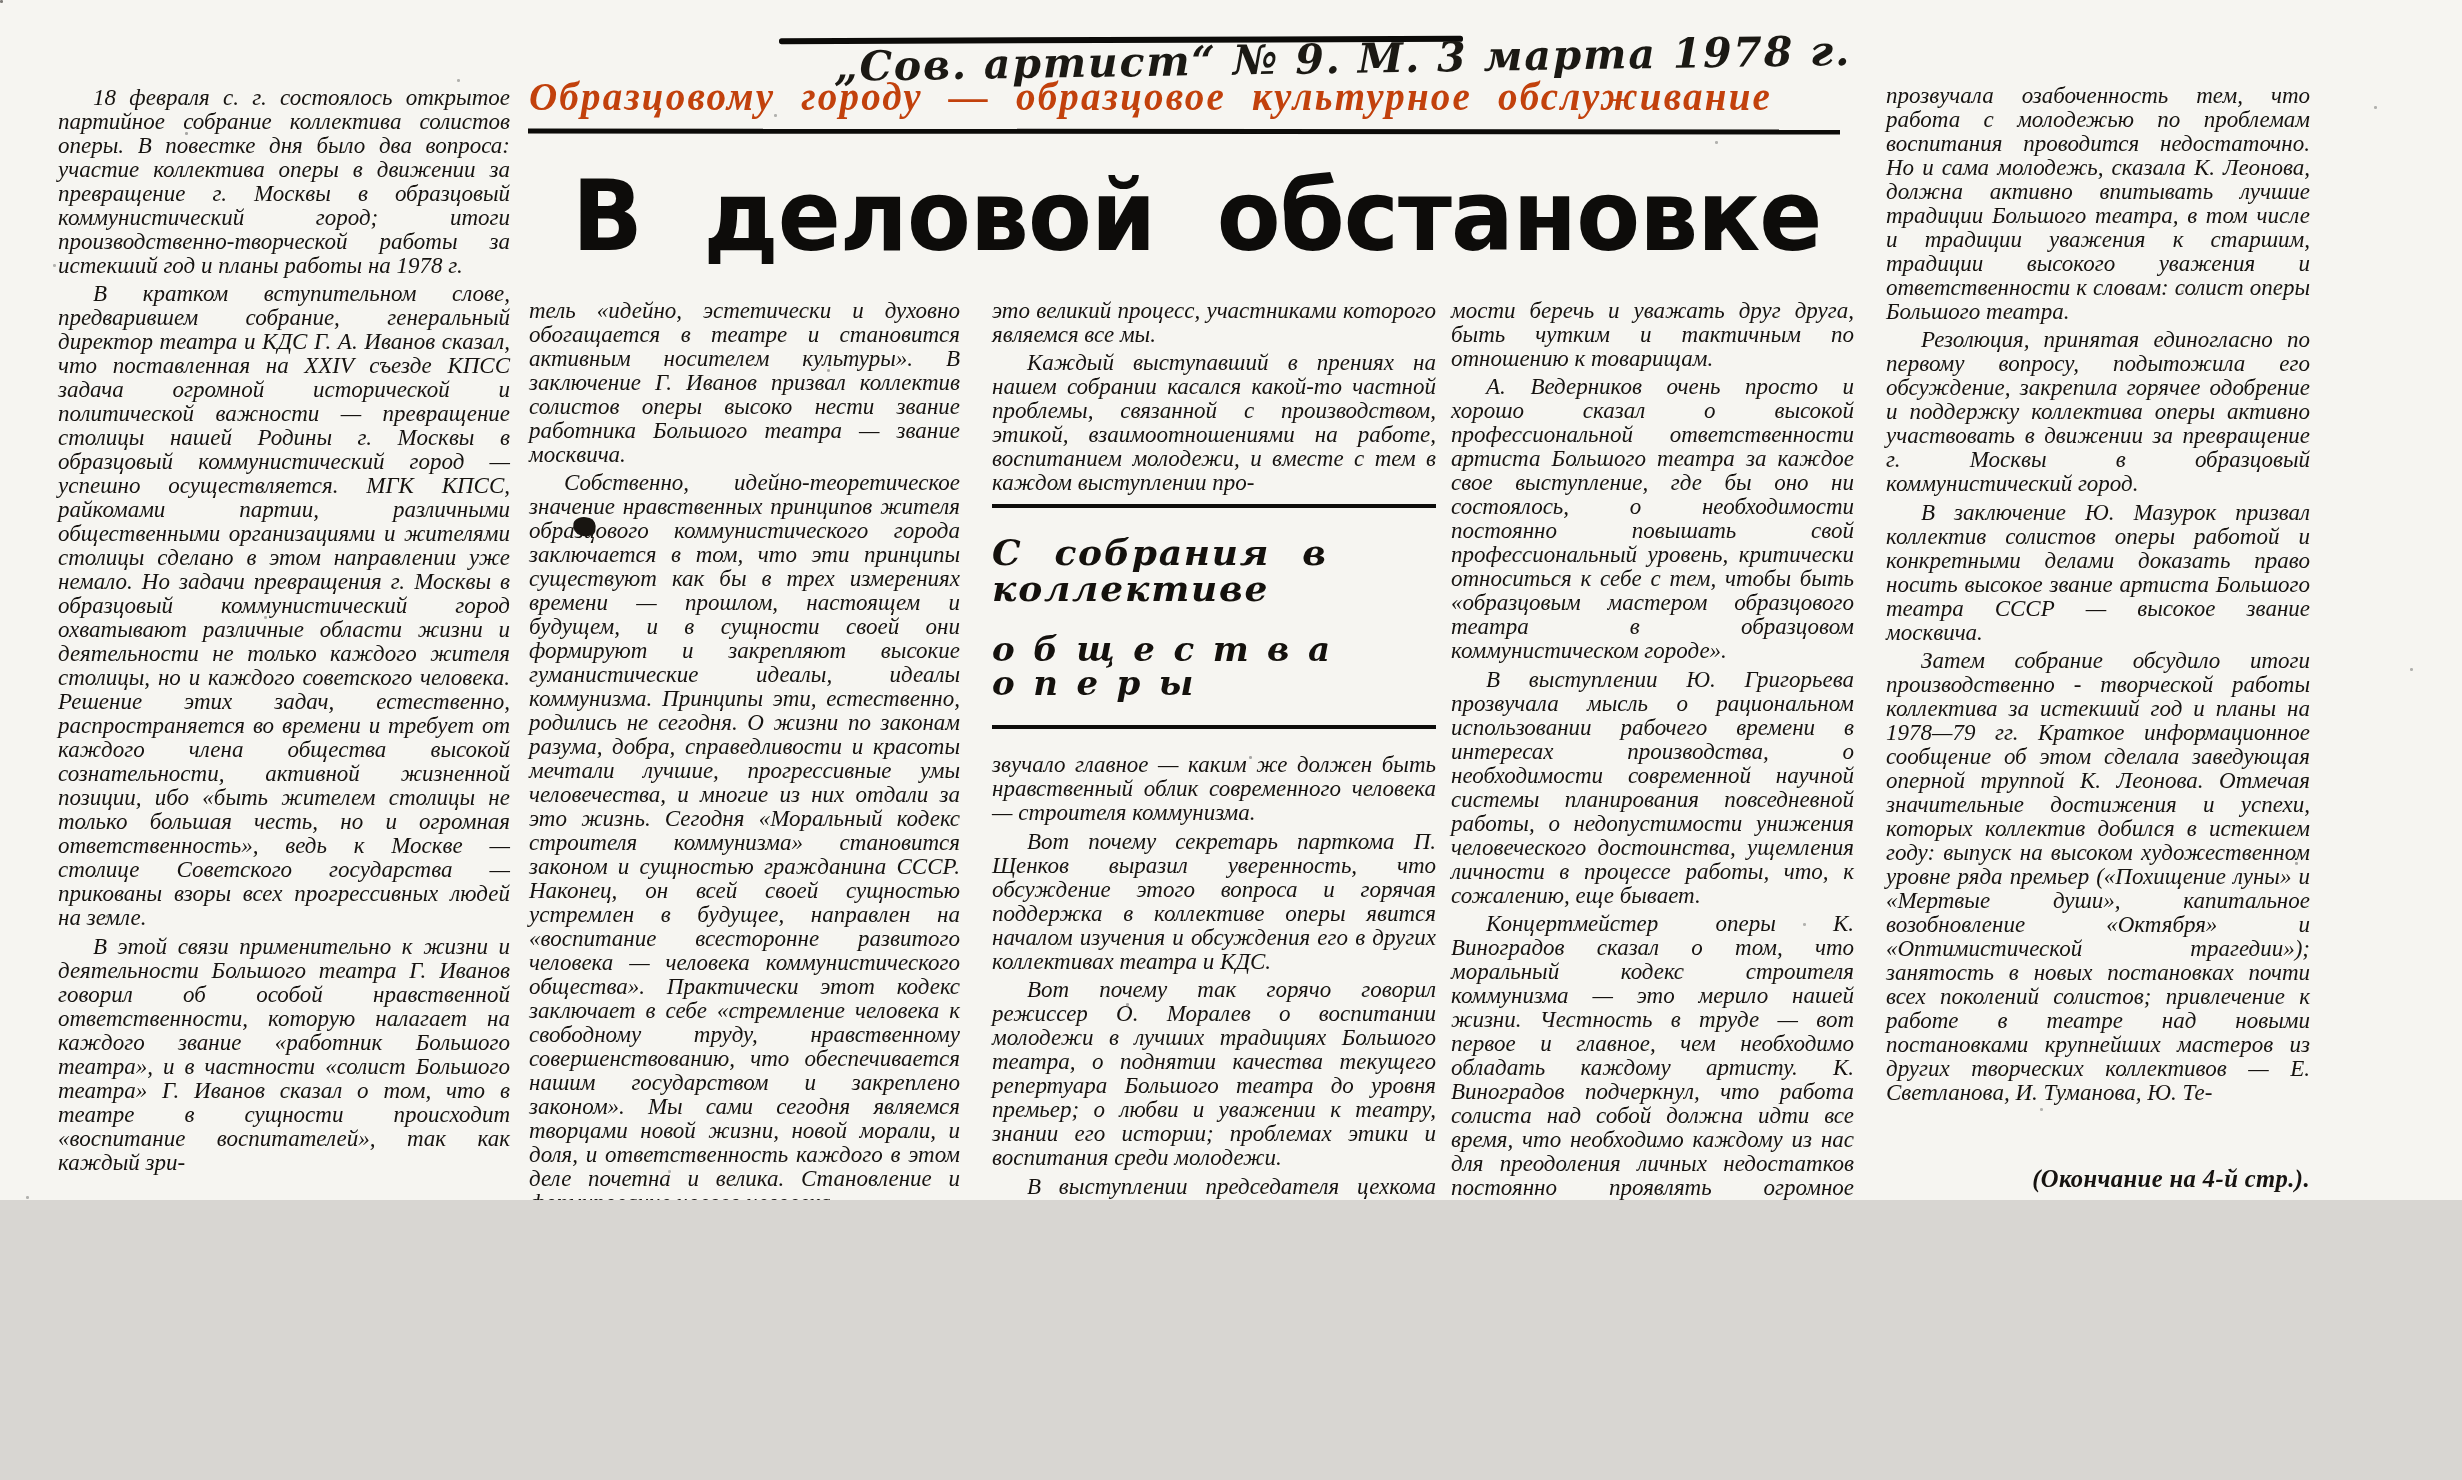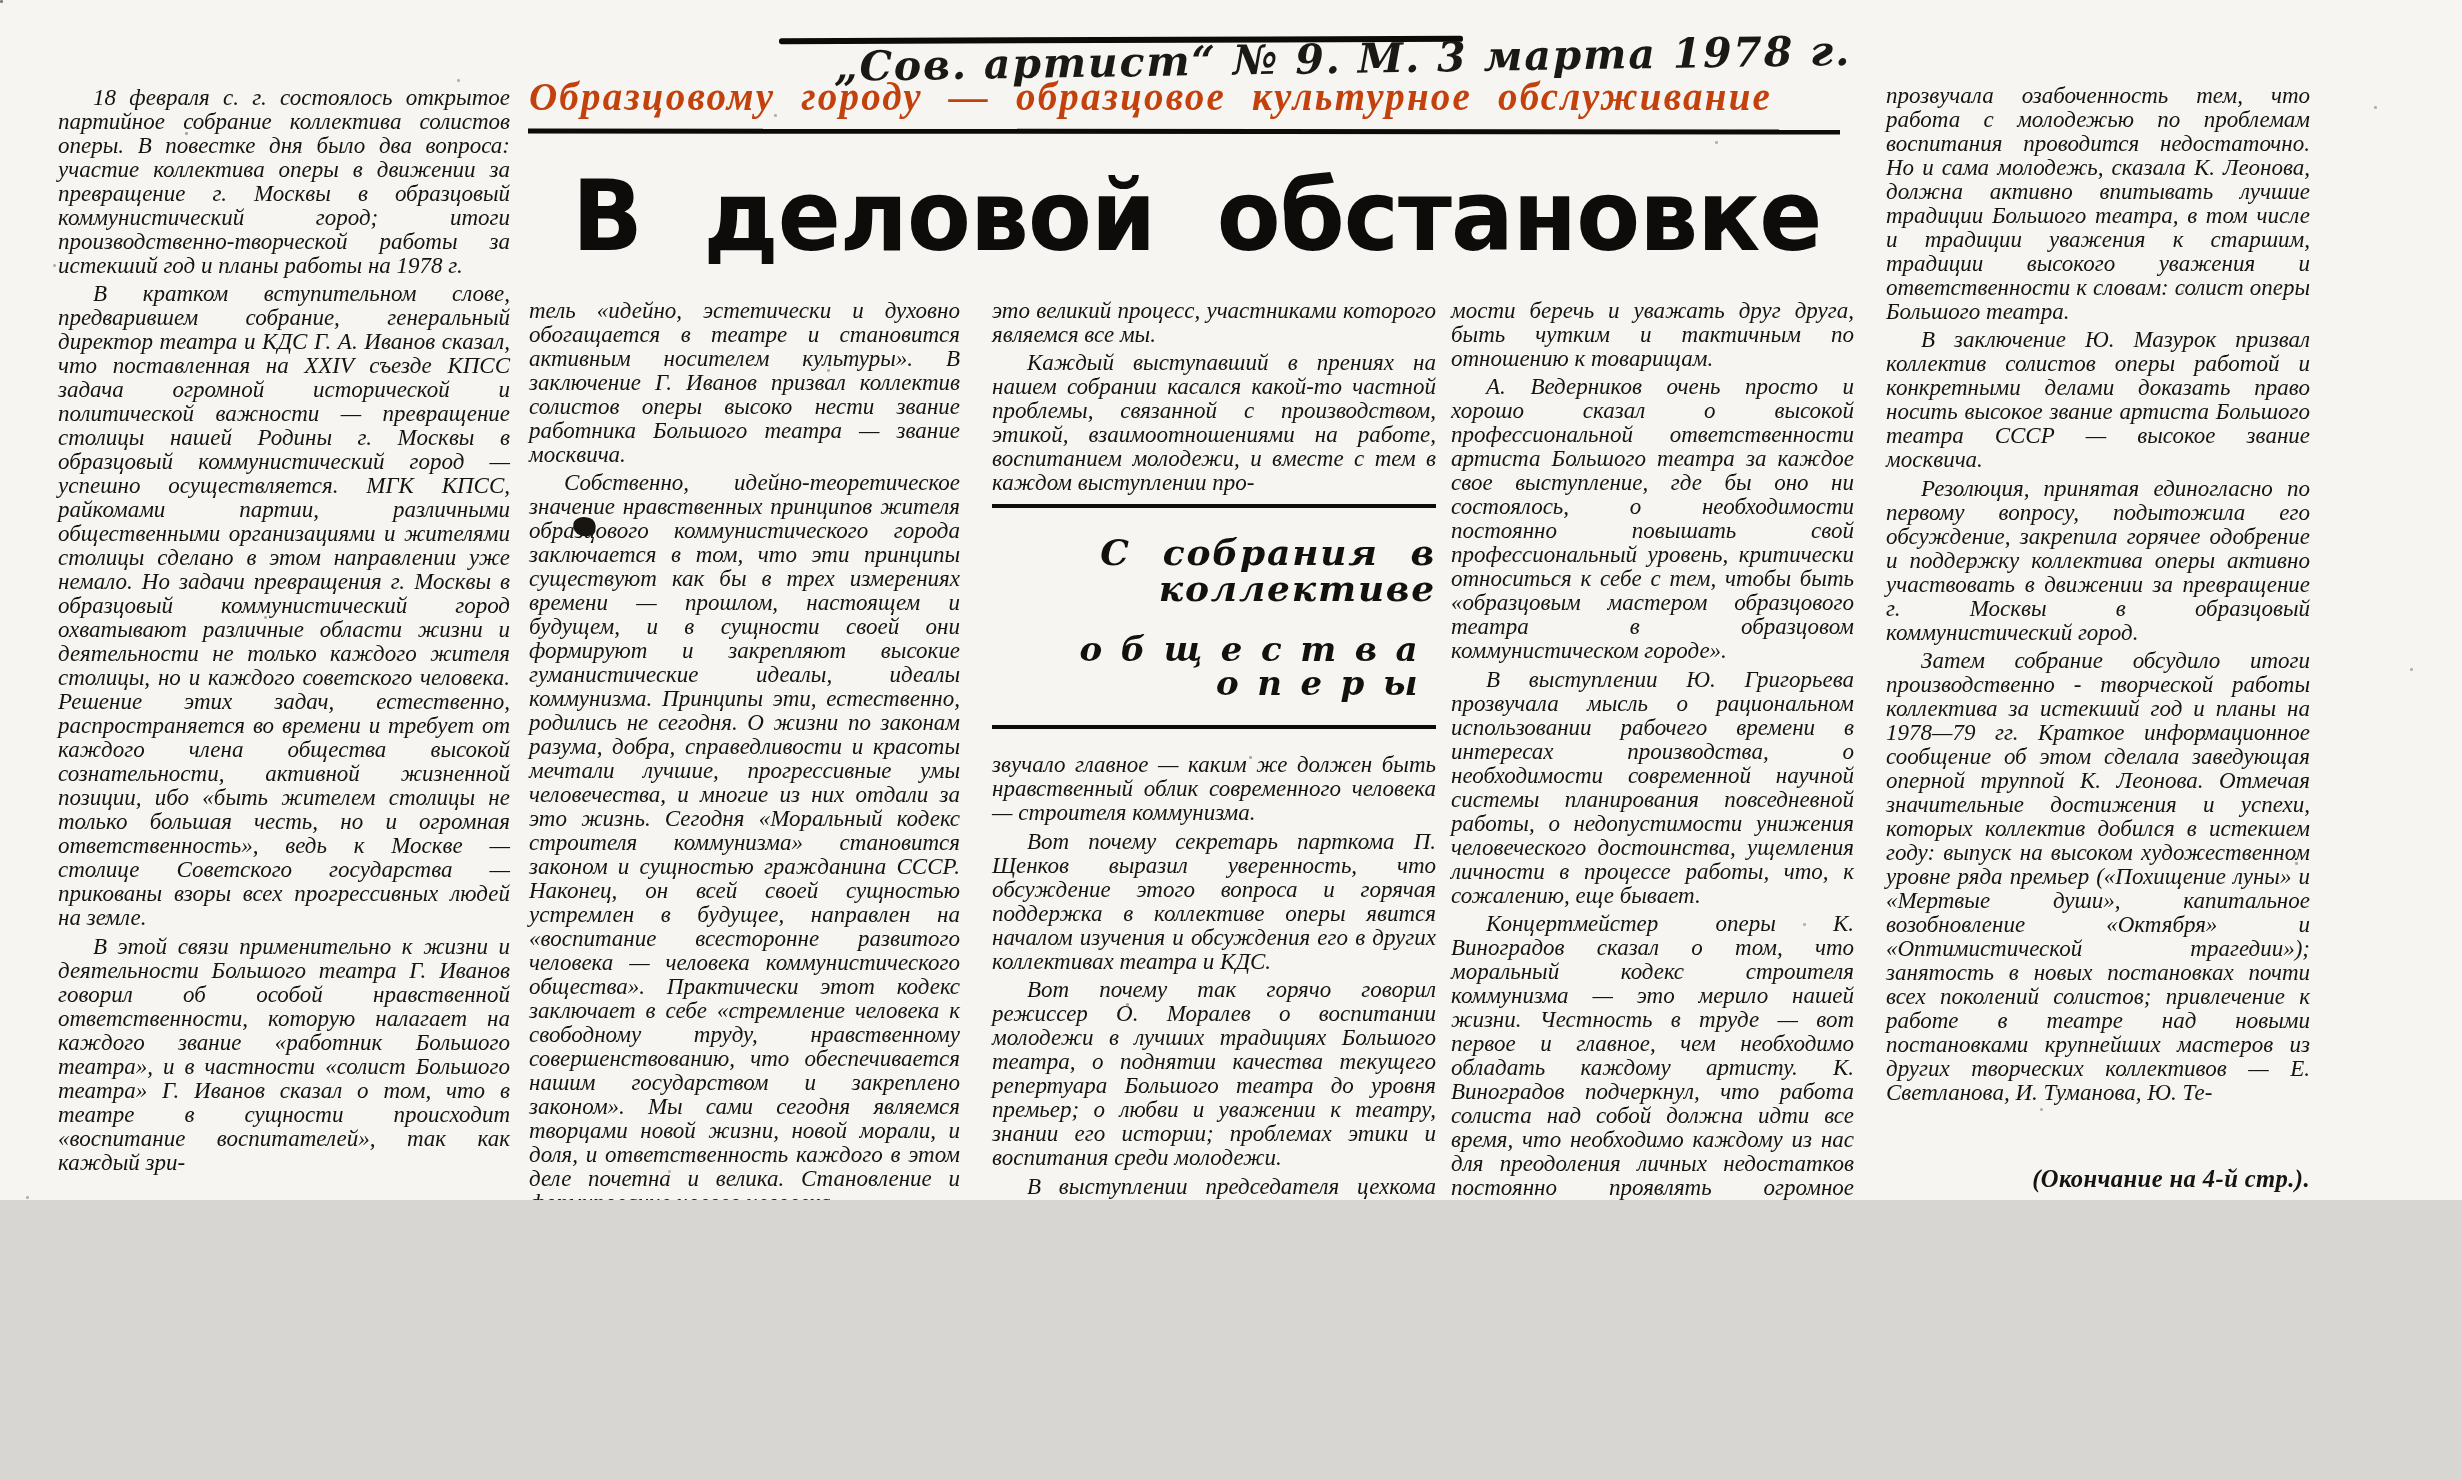--- a/index.html
+++ b/index.html
@@ -72,21 +72,21 @@
   #col5{left:1886px;width:424px;top:84px;}
 
   .col p{margin:0 0 4.4px 0;text-indent:35px;}
   .col p.cont{text-indent:0;}
 
   .section-box{
     border-top:4.4px solid #0e0d0b;
     border-bottom:4.4px solid #0e0d0b;
     margin:8.8px 0 24.6px 0;
     padding:26px 0 24.6px 0;
-    text-align:right;
+    text-align:left;
     font-family:"DejaVu Serif", serif;font-weight:bold;color:#14110d;
   }
   .section-box .l1{font-size:36px;line-height:1;word-spacing:17.6px;letter-spacing:1.8px;}
   .section-box .l2{font-size:34px;line-height:1;letter-spacing:18.5px;word-spacing:42px;margin-top:26px;}
 
   .continuation{
     text-align:right;text-indent:0 !important;
     font-weight:bold;font-size:24.6px;margin-top:62px !important;
     letter-spacing:0.4px;
   }
@@ -134,22 +134,22 @@
   <div class="col" id="col4">
     <p class="cont">мости беречь и уважать друг друга, быть чутким и тактичным по отношению к товарищам.</p>
     <p>А. Ведерников очень просто и хорошо сказал о высокой профессиональной ответственности артиста Большого театра за каждое свое выступление, где бы оно ни состоялось, о необходимости постоянно повышать свой профессиональный уровень, критически относиться к себе с тем, чтобы быть «образцовым мастером образцового театра в образцовом коммунистическом городе».</p>
     <p>В выступлении Ю. Григорьева прозвучала мысль о рациональном использовании рабочего времени в интересах производства, о необходимости современной научной системы планирования повседневной работы, о недопустимости унижения человеческого достоинства, ущемления личности в процессе работы, что, к сожалению, еще бывает.</p>
     <p>Концертмейстер оперы К. Виноградов сказал о том, что моральный кодекс строителя коммунизма — это мерило нашей жизни. Честность в труде — вот первое и главное, чем необходимо обладать каждому артисту. К. Виноградов подчеркнул, что работа солиста над собой должна идти все время, что необходимо каждому из нас для преодоления личных недостатков постоянно проявлять огромное терпение и волю. В этом залог успеха. К. Виноградов затронул также вопросы этики, воспитания, такта.</p>
     <p>В выступлении заведующей коллективом оперы К. Леоновой</p>
   </div>
 
   <div class="col" id="col5">
     <p class="cont">прозвучала озабоченность тем, что работа с молодежью по проблемам воспитания проводится недостаточно. Но и сама молодежь, сказала К. Леонова, должна активно впитывать лучшие традиции Большого театра, в том числе и традиции уважения к старшим, традиции высокого уважения и ответственности к словам: солист оперы Большого театра.</p>
+    <p>Резолюция, принятая единогласно по первому вопросу, подытожила его обсуждение, закрепила горячее одобрение и поддержку коллектива оперы активно участвовать в движении за превращение г. Москвы в образцовый коммунистический город.</p>
     <p>В заключение Ю. Мазурок призвал коллектив солистов оперы работой и конкретными делами доказать право носить высокое звание артиста Большого театра СССР — высокое звание москвича.</p>
-    <p>Резолюция, принятая единогласно по первому вопросу, подытожила его обсуждение, закрепила горячее одобрение и поддержку коллектива оперы активно участвовать в движении за превращение г. Москвы в образцовый коммунистический город.</p>
     <p>Затем собрание обсудило итоги производственно - творческой работы коллектива за истекший год и планы на 1978—79 гг. Краткое информационное сообщение об этом сделала заведующая оперной труппой К. Леонова. Отмечая значительные достижения и успехи, которых коллектив добился в истекшем году: выпуск на высоком художественном уровне ряда премьер («Похищение луны» и «Мертвые души», капитальное возобновление «Октября» и «Оптимистической трагедии»); занятость в новых постановках почти всех поколений солистов; привлечение к работе в театре над новыми постановками крупнейших мастеров из других творческих коллективов — Е. Светланова, И. Туманова, Ю. Те-</p>
     <p class="continuation">(Окончание на 4-й стр.).</p>
   </div>
 
   <div id="ink-blot"></div>
   <div class="rule" id="bottom-rule"></div>
   <div class="rule" id="article-end-rule"></div>
 </div>
 
 

